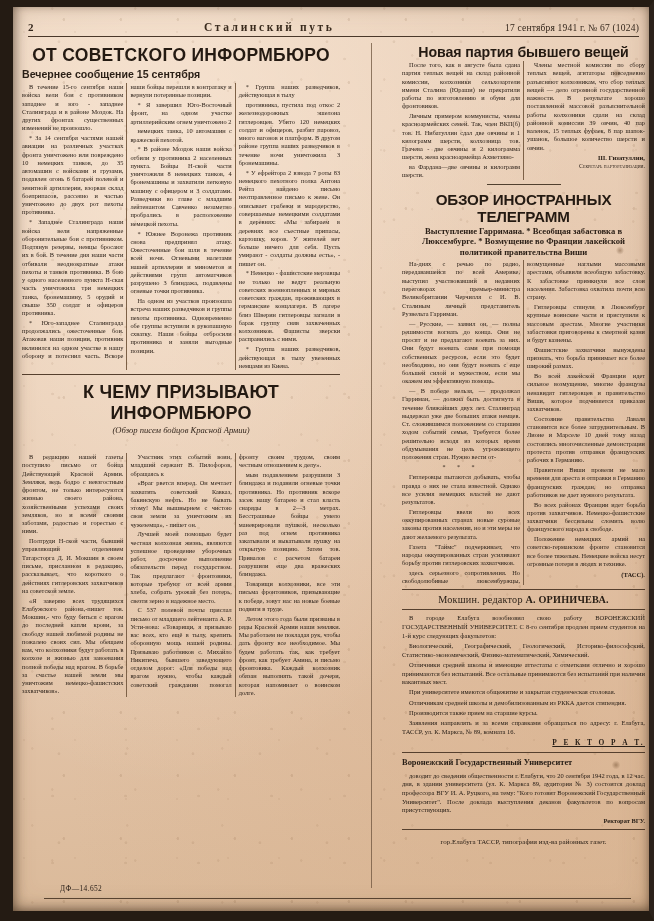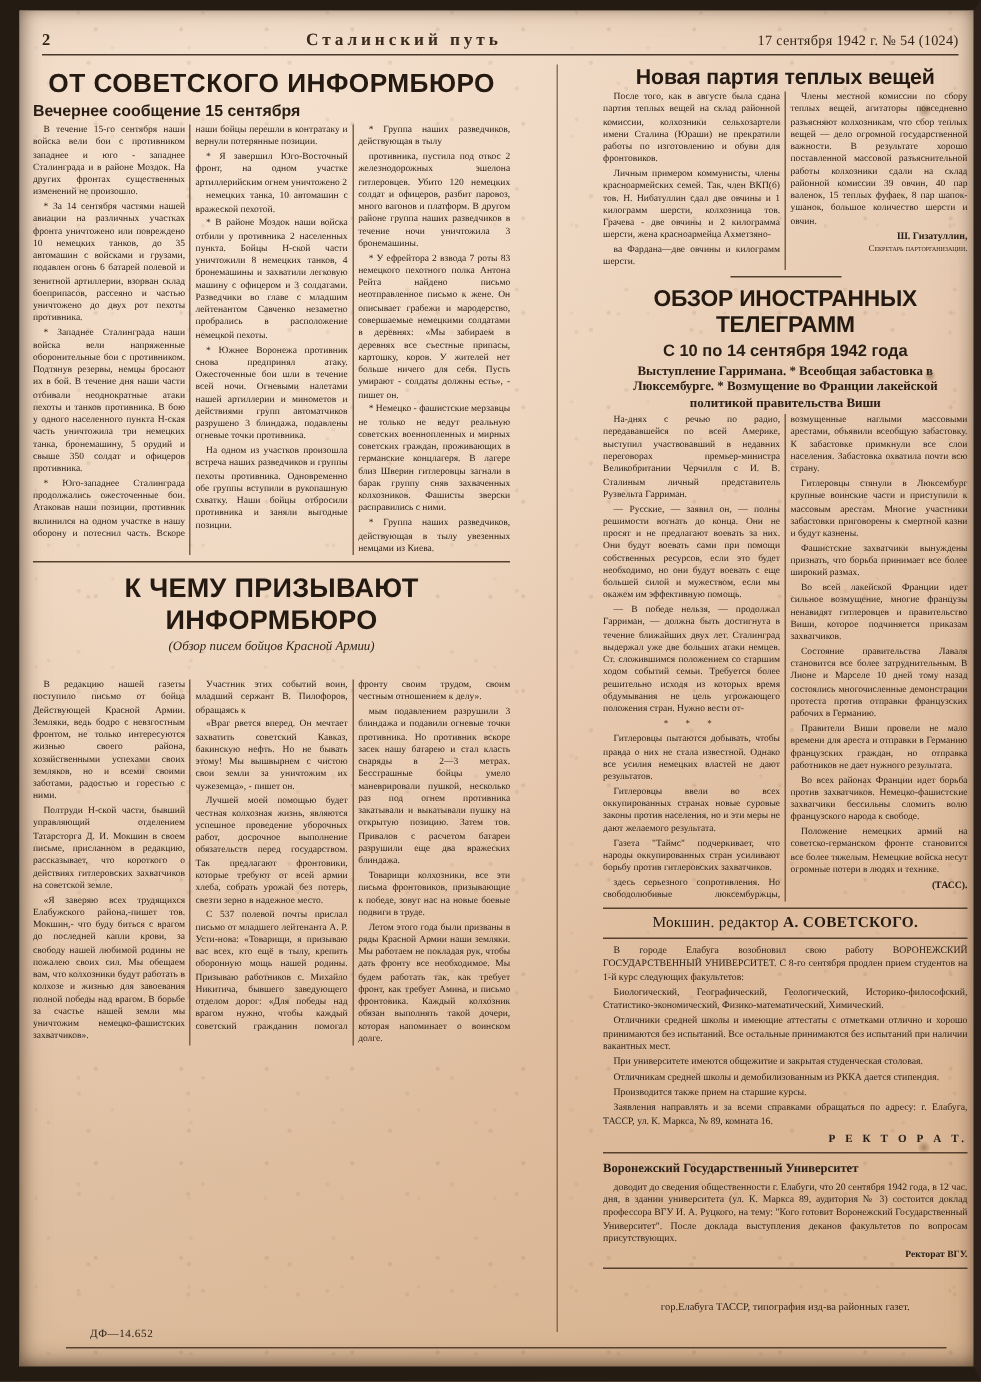--- a/index.html
+++ b/index.html
@@ -72,25 +72,25 @@
 
   
   .editor{font-size:10.2px;text-align:center;color:#271d14;margin:4px 0 3px;
           letter-spacing:.2px;}
   .editor b{font-weight:bold;}
 
   
   .ad{font-size:6.5px;line-height:1.34;color:#2a2018;text-align:justify;}
   .ad p{margin:0 0 1.5px;text-indent:7px;}
   .ad .rektor{text-align:right;letter-spacing:2.4px;font-weight:bold;font-size:7.4px;
-               margin-top:2px;}
+               margin-top:2px;text-decoration:underline;}
   .ad-title{font-size:8.4px;font-weight:bold;margin:2px 0 3px;}
   .ad .rr{text-align:right;font-weight:bold;font-size:6.4px;}
 
-  .colophon{font-size:7px;text-align:center;color:#2d2219;margin-top:21px;}
+  .colophon{font-size:7px;text-align:center;color:#2d2219;margin-top:8px;}
 
   
   .printmark{position:absolute;left:38px;bottom:20px;font-size:7.4px;
              color:#2b211a;letter-spacing:.4px;z-index:12;}
   .bottom-rule{position:absolute;left:22px;right:14px;bottom:14px;
                border-top:1.1px solid #5a4531;z-index:11;}
 
   
   .grain{position:absolute;inset:0;z-index:30;pointer-events:none;opacity:.40;
     background-image:
@@ -106,21 +106,21 @@
 </style>
 </head>
 <body>
 
 <div id="page">
   <div class="inner">
 
     <div class="masthead">
       <div class="pageno">2</div>
       <div class="paper-title">Сталинский путь</div>
-      <div class="issue">17 сентября 1942 г. № 54 (1024)</div>
+      <div class="issue">17 сентября 1941 г. № 67 (1024)</div>
     </div>
     <div class="mast-rule"></div>
 
     <div class="frame">
 
       <div class="left-half">
 
         <h1 class="sec h-info">ОТ СОВЕТСКОГО ИНФОРМБЮРО</h1>
         <div class="subhead">Вечернее сообщение 15 сентября</div>
 
@@ -157,35 +157,34 @@
           <p>мым подавлением разрушили 3 блиндажа и подавили огневые точки противника. Но противник вскоре засек нашу батарею и стал класть снаряды в 2—3 метрах. Бесстрашные бойцы умело маневрировали пушкой, несколько раз под огнем противника закатывали и выкатывали пушку на открытую позицию. Затем тов. Привалов с расчетом батареи разрушили еще два вражеских блиндажа.</p>
           <p>Товарищи колхозники, все эти письма фронтовиков, призывающие к победе, зовут нас на новые боевые подвиги в труде.</p>
           <p>Летом этого года были призваны в ряды Красной Армии наши земляки. Мы работаем не покладая рук, чтобы дать фронту все необходимое. Мы будем работать так, как требует фронт, как требует Амина, и письмо фронтовика. Каждый колхозник обязан выполнять такой дочери, которая напоминает о воинском долге.</p>
         </div>
       </div>
 
       <div class="vrule"></div>
 
       <div class="right-half">
 
-        <h1 class="sec h-warm">Новая партия теплых вещей</h1>
+        <h1 class="sec h-warm">Новая партия бывшего вещей</h1>
 
         <div class="cols2 body">
           <p>После того, как в августе была сдана партия теплых вещей на склад районной комиссии, колхозники сельхозартели имени Сталина (Юраши) не прекратили работы по изготовлению и обуви для фронтовиков.</p>
           <p>Личным примером коммунисты, члены красноармейских семей. Так, член ВКП(б) тов. Н. Нибатуллин сдал две овчины и 1 килограмм шерсти, колхозница тов. Грачева - две овчины и 2 килограмма шерсти, жена красноармейца Ахметзяно-</p>
           <p>ва Фардана—две овчины и килограмм шерсти.</p>
           <p>Члены местной комиссии по сбору теплых вещей, агитаторы повседневно разъясняют колхозникам, что сбор теплых вещей — дело огромной государственной важности. В результате хорошо поставленной массовой разъяснительной работы колхозники сдали на склад районной комиссии 39 овчин, 40 пар валенок, 15 теплых фуфаек, 8 пар шапок-ушанок, большое количество шерсти и овчин.</p>
           <div class="sign">Ш. Гизатуллин,</div>
           <div class="sign-sub">Секретарь парторганизации.</div>
         </div>
 
         <div class="hr-short"></div>
 
         <h1 class="sec h-tele">ОБЗОР ИНОСТРАННЫХ ТЕЛЕГРАММ</h1>
-        <div class="subhead2">С 10 по 14 сентября 1942 года</div>
         <div class="deck">Выступление Гарримана. * Всеобщая забастовка в Люксембурге. * Возмущение во Франции лакейской политикой правительства Виши</div>
 
         <div class="cols2 body">
           <p>На-днях с речью по радио, передававшейся по всей Америке, выступил участвовавший в недавних переговорах премьер-министра Великобритании Черчилля с И. В. Сталиным личный представитель Рузвельта Гарриман.</p>
           <p>— Русские, — заявил он, — полны решимости вогнать до конца. Они не просят и не предлагают воевать за них. Они будут воевать сами при помощи собственных ресурсов, если это будет необходимо, но они будут воевать с еще большей силой и мужеством, если мы окажем им эффективную помощь.</p>
           <p>— В победе нельзя, — продолжал Гарриман, — должна быть достигнута в течение ближайших двух лет. Сталинград выдержал уже две больших атаки немцев. Ст. сложившимся положением со старшим ходом событий семьи. Требуется более решительно исходя из которых время обдумывания не цель угрожающего положения стран. Нужно вести от-</p>
           <div class="stars">* * *</div>
           <p>Гитлеровцы пытаются добывать, чтобы правда о них не стала известной. Однако все усилия немецких властей не дают результатов.</p>
           <p>Гитлеровцы ввели во всех оккупированных странах новые суровые законы против населения, но и эти меры не дают желаемого результата.</p>
           <p>Газета "Таймс" подчеркивает, что народы оккупированных стран усиливают борьбу против гитлеровских захватчиков.</p>
@@ -196,21 +195,21 @@
           <p>Состояние правительства Лаваля становится все более затруднительным. В Лионе и Марселе 10 дней тому назад состоялись многочисленные демонстрации протеста против отправки французских рабочих в Германию.</p>
           <p>Правители Виши провели не мало времени для ареста и отправки в Германию французских граждан, но отправка работников не дает нужного результата.</p>
           <p>Во всех районах Франции идет борьба против захватчиков. Немецко-фашистские захватчики бессильны сломить волю французского народа к свободе.</p>
           <p>Положение немецких армий на советско-германском фронте становится все более тяжелым. Немецкие войска несут огромные потери в людях и технике.</p>
           <div class="tass">(ТАСС).</div>
         </div>
 
         <div class="hr-full"></div>
 
         <div class="editor">
-          <span>Мокшин. редактор </span><b>А. СОВЕТСКОГО.</b>
+          <span>Мокшин. редактор </span><b>А. ОРИНИЧЕВА.</b>
         </div>
 
         <div class="hr-full"></div>
 
         <div class="ad">
           <p>В городе Елабуга возобновил свою работу ВОРОНЕЖСКИЙ ГОСУДАРСТВЕННЫЙ УНИВЕРСИТЕТ. С 8-го сентября продлен прием студентов на 1-й курс следующих факультетов:</p>
           <p>Биологический, Географический, Геологический, Историко-философский, Статистико-экономический, Физико-математический, Химический.</p>
           <p>Отличники средней школы и имеющие аттестаты с отметками отлично и хорошо принимаются без испытаний. Все остальные принимаются без испытаний при наличии вакантных мест.</p>
           <p>При университете имеются общежитие и закрытая студенческая столовая.</p>
           <p>Отличникам средней школы и демобилизованным из РККА дается стипендия.</p>

